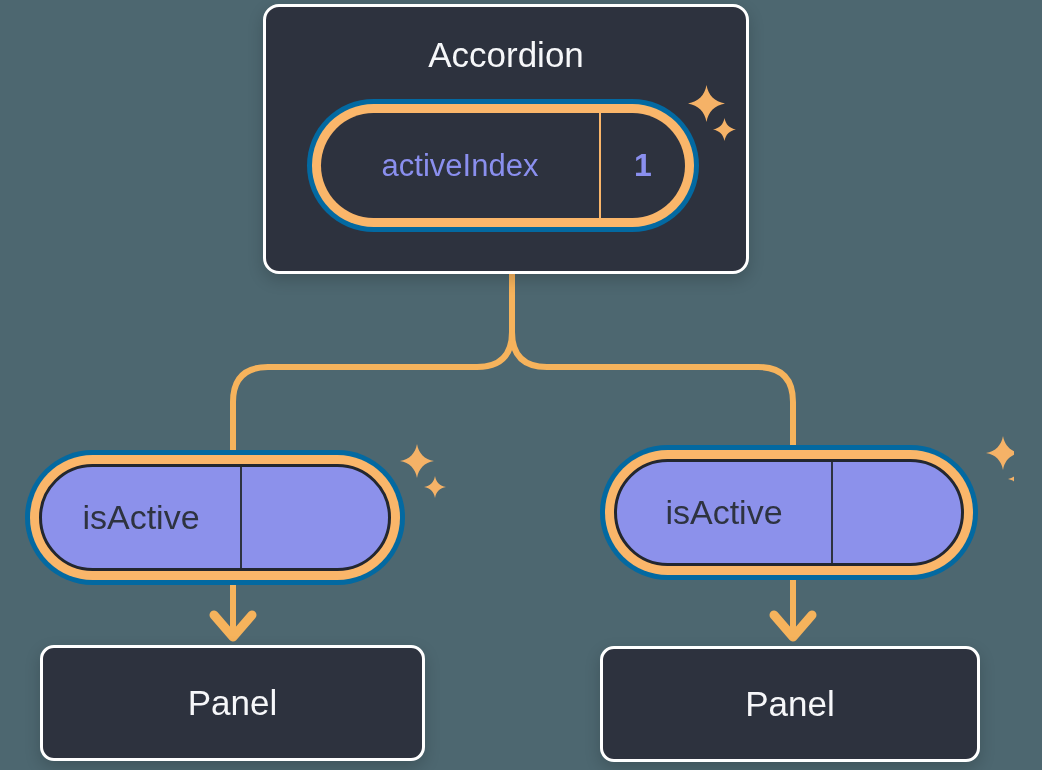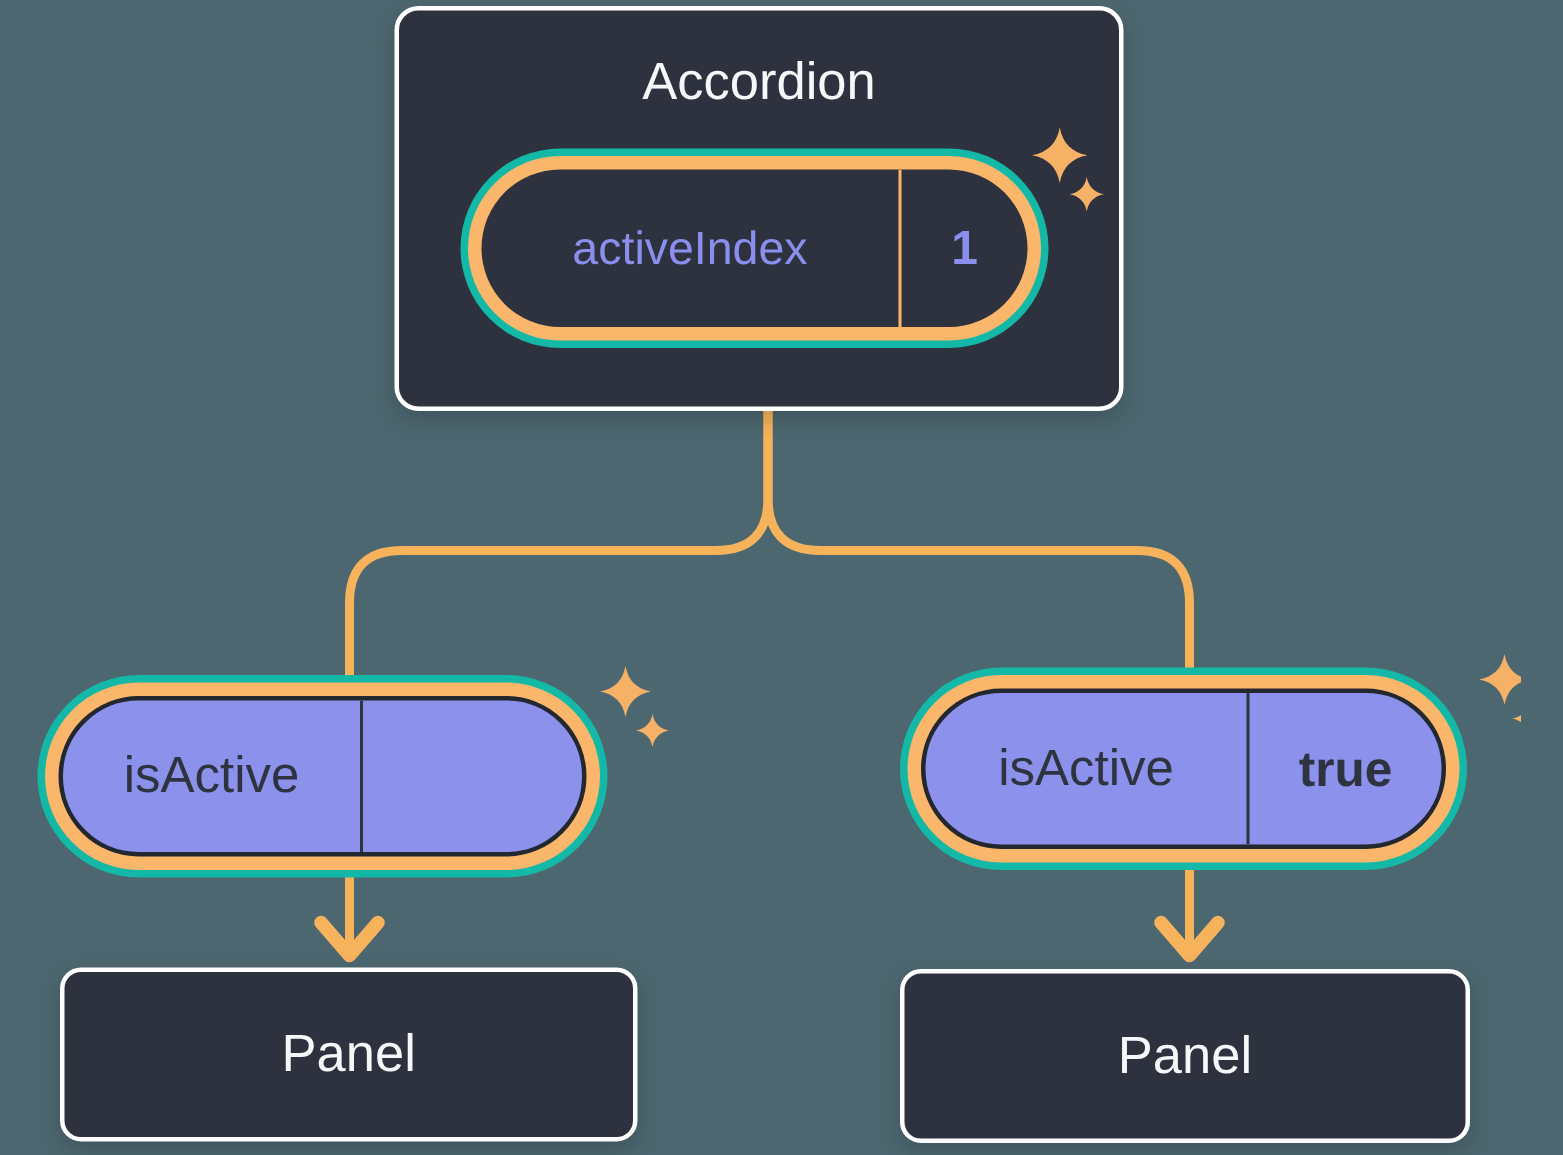--- a/index.html
+++ b/index.html
@@ -44,21 +44,21 @@
     font-weight: 500;
   }
   .panel-box { height: 116px; border-radius: 14px; display: flex; align-items: center; justify-content: center; }
   .panel-left  { left: 40px;  top: 645px; width: 385px; }
   .panel-right { left: 600px; top: 646px; width: 380px; }
   .panel-label { color: #F6F7F9; font-size: 35px; font-weight: 500; text-align: center; }
 
   
   .pill-outer {
     position: absolute;
-    background: #14b8a6;
+    background: #0369a1;
     border-radius: 999px;
     padding: 5px;
     box-sizing: border-box;
     z-index: 2;
   }
   .pill-mid {
     background: #FAB66A;
     border-radius: 999px;
     padding: 9px;
     box-sizing: border-box;
@@ -168,23 +168,20 @@
       </svg>
   </div>
 
   <div class="pill-outer prop-pill-right">
     <div class="pill-mid">
       <div class="pill-core purple">
         <div class="pill-cell cell-a">
           <span class="prop-name">isActive</span>
         </div>
         <div class="pill-divider divider-dark"></div>
-        <div class="pill-cell cell-b">
-          <span class="prop-value">true</span>
-        </div>
       </div>
     </div>
   </div>
 
   <div class="sparkles" style="left:986px; top:436px; width:56px; height:60px;">
     <svg style="left:0; top:0;" width="34" height="34" viewBox="0 0 100 100">
         <path fill="currentColor" d="M50 0 C55 28 72 45 100 50 C72 55 55 72 50 100 C45 72 28 55 0 50 C28 45 45 28 50 0 Z"></path>
       </svg>
     <svg style="left:22px; top:32px;" width="22" height="22" viewBox="0 0 100 100">
         <path fill="currentColor" d="M50 0 C55 28 72 45 100 50 C72 55 55 72 50 100 C45 72 28 55 0 50 C28 45 45 28 50 0 Z"></path>

